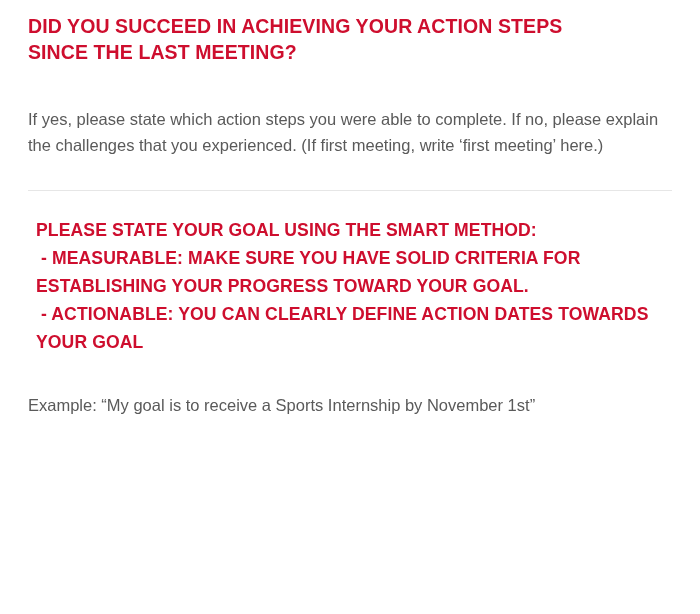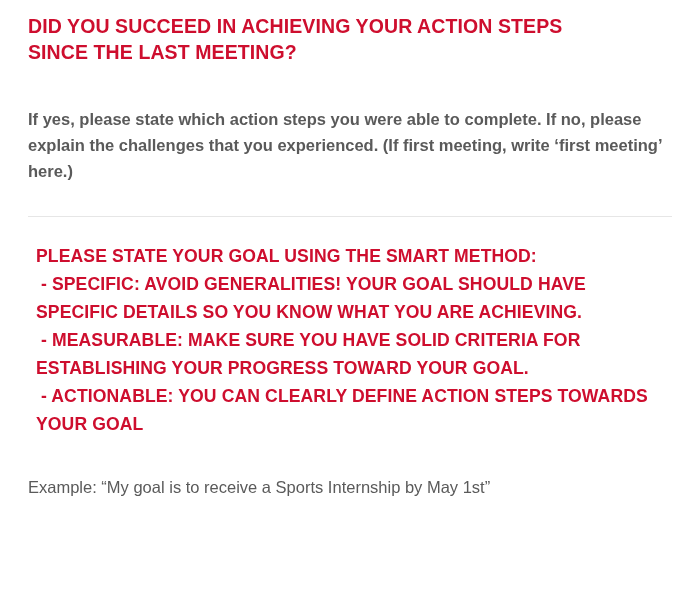--- a/index.html
+++ b/index.html
@@ -39,21 +39,21 @@
     line-height: 26px;
     letter-spacing: 0.1px;
     max-width: 600px;
   }
 
   .question-help {
     margin: 0;
     padding-top: 41px;
     color: #5a5a5a;
     font-size: 16.5px;
-    font-weight: bold;
+    font-weight: normal;
     line-height: 26px;
     max-width: 646px;
   }
 
   
   .divider-wrap {
     padding: 0 28px;
     box-sizing: border-box;
     margin-top: 32px;
   }
@@ -113,23 +113,22 @@
     <p class="question-help">If yes, please state which action steps you were able to complete. If no, please explain the challenges that you experienced. (If first meeting, write ‘first meeting’ here.)</p>
   </section>
 
   <div class="divider-wrap">
     <hr class="divider">
   </div>
 
   <section class="section-smart">
     <div class="smart-block">
       <span class="smart-line">PLEASE STATE YOUR GOAL USING THE SMART METHOD:</span>
-      <span class="smart-line"> - SPECIFIC: AVOID GENERALITIES! YOUR GOAL SHOULD HAVE SPECIFIC DETAILS SO YOU KNOW WHAT YOU ARE ACHIEVING.</span>
       <span class="smart-line"> - MEASURABLE: MAKE SURE YOU HAVE SOLID CRITERIA FOR ESTABLISHING YOUR PROGRESS TOWARD YOUR GOAL.</span>
-      <span class="smart-line"> - ACTIONABLE: YOU CAN CLEARLY DEFINE ACTION STEPS TOWARDS YOUR GOAL</span>
+      <span class="smart-line"> - ACTIONABLE: YOU CAN CLEARLY DEFINE ACTION DATES TOWARDS YOUR GOAL</span>
     </div>
   </section>
 
   <section class="section-example">
-    <p class="example-text">Example: “My goal is to receive a Sports Internship by May 1st”</p>
+    <p class="example-text">Example: “My goal is to receive a Sports Internship by November 1st”</p>
   </section>
 
 </div>
 
 </body></html>

